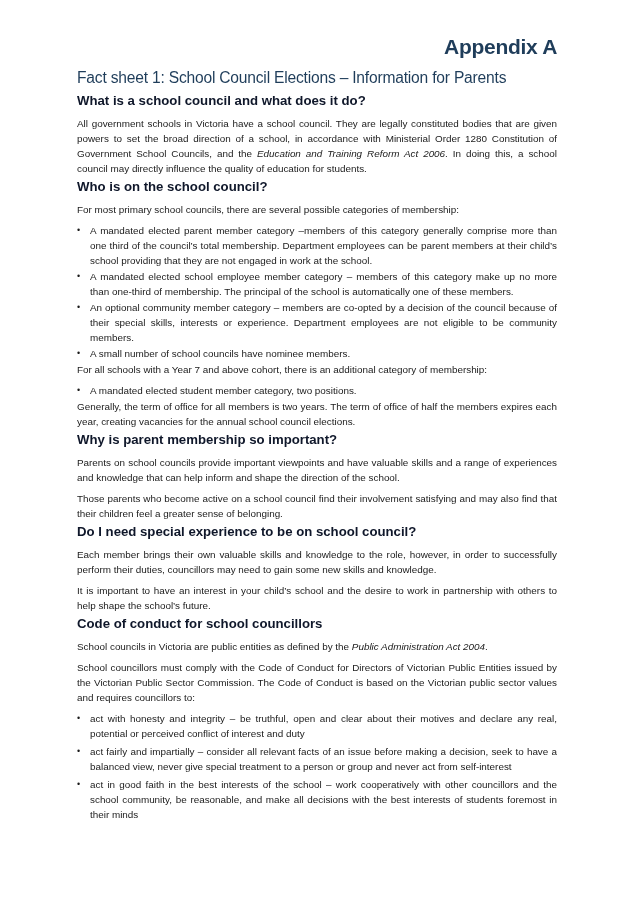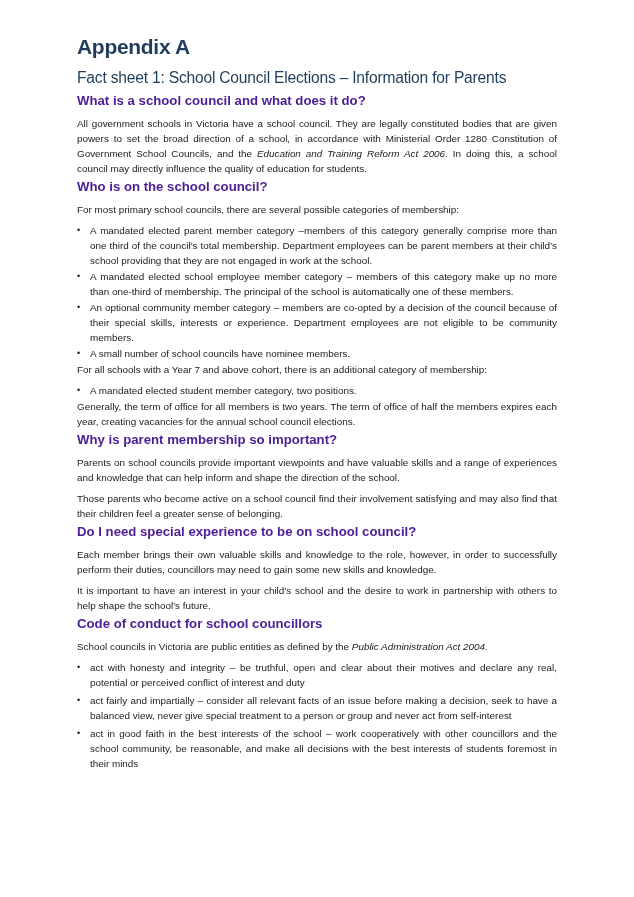--- a/index.html
+++ b/index.html
@@ -4,28 +4,28 @@
 <style>
   html, body { margin: 0; padding: 0; background: #ffffff; }
   body { width: 634px; height: 897px; overflow: hidden; position: relative; }
   .page {
     position: absolute; left: 77px; top: 34px; width: 480px;
     font-family: "Liberation Sans", sans-serif; color: #1a1a1a;
   }
   .h-appendix {
     font-family: "Liberation Sans", sans-serif;
     font-size: 21px; font-weight: bold; color: #1f3d5a;
-    margin: 0 0 8px 0; letter-spacing: -0.3px; line-height: 26px;
+    margin: 0 0 8px 0; letter-spacing: -0.3px; line-height: 26px; text-align: right;
   }
   .h-fact {
     font-size: 15.6px; font-weight: normal; color: #1f3d5a;
     margin: 0 0 4px 0; line-height: 20px; letter-spacing: -0.2px;
   }
   .h-sec {
-    font-size: 13.2px; font-weight: bold; color: #4c1d95;
+    font-size: 13.2px; font-weight: bold; color: #0f172a;
     margin: 0 0 6px 0; line-height: 18px;
   }
   p, li {
     font-size: 9.9px; line-height: 15px; margin: 0;
     text-align: justify;
   }
   p { margin-bottom: 6px; }
   p.tight { margin-bottom: 2px; }
   ul { list-style: none; padding: 0; margin: 0 0 0 0; }
   ul li { position: relative; padding-left: 13px; margin-bottom: 1px; }
@@ -74,20 +74,21 @@
 
   <section>
     <h3 class="h-sec">Do I need special experience to be on school council?</h3>
     <p>Each member brings their own valuable skills and knowledge to the role, however, in order to successfully perform their duties, councillors may need to gain some new skills and knowledge.</p>
     <p class="tight">It is important to have an interest in your child’s school and the desire to work in partnership with others to help shape the school’s future.</p>
   </section>
 
   <section>
     <h3 class="h-sec">Code of conduct for school councillors</h3>
     <p><span>School councils in Victoria are public entities as defined by the </span><i>Public Administration Act 2004</i><span>.</span></p>
+    <p>School councillors must comply with the Code of Conduct for Directors of Victorian Public Entities issued by the Victorian Public Sector Commission. The Code of Conduct is based on the Victorian public sector values and requires councillors to:</p>
     <ul class="spaced">
       <li><b>act with honesty and integrity</b><span> – be truthful, open and clear about their motives and declare any real, potential or perceived conflict of interest and duty</span></li>
       <li><b>act fairly and impartially</b><span> – consider all relevant facts of an issue before making a decision, seek to have a balanced view, never give special treatment to a person or group and never act from self-interest</span></li>
       <li><b>act in good faith in the best interests of the school</b><span> – work cooperatively with other councillors and the school community, be reasonable, and make all decisions with the best interests of students foremost in their minds</span></li>
     </ul>
   </section>
 
 </div>
 
 </body></html>

